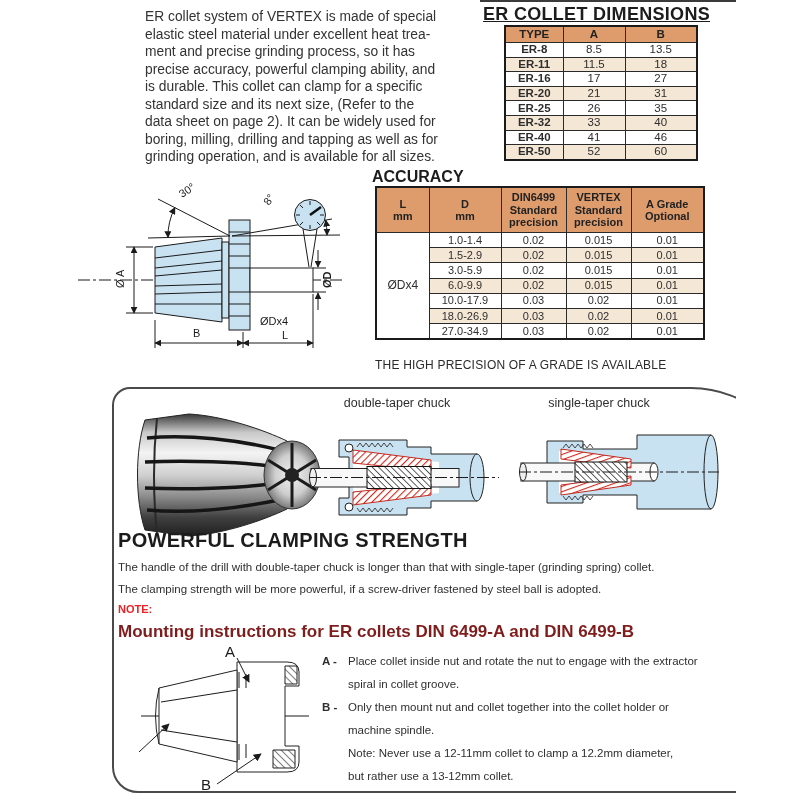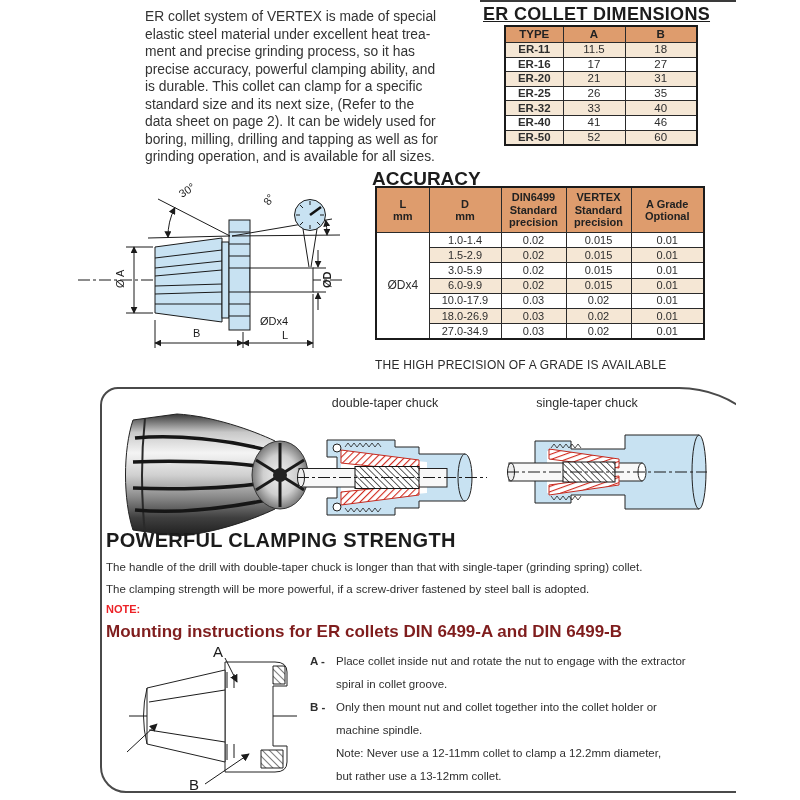--- a/index.html
+++ b/index.html
@@ -10,21 +10,21 @@
   
   .intro{left:145px;top:8px;width:330px;font-size:13.8px;line-height:17.5px;
          white-space:pre-line;color:#333;}
 
   
   .top-rule{left:480px;top:0;width:308px;height:0;border-top:2px solid #3a3a3a;}
 
   
   .tbl-title{font-weight:bold;color:#1c1c1c;}
   .er-title{left:483px;top:4px;font-size:18px;text-decoration:underline;letter-spacing:.3px;}
-  .acc-title{left:372px;top:168px;font-size:19px;text-align:right;}
+  .acc-title{left:372px;top:168px;font-size:16px;text-align:right;}
 
   
   table{border-collapse:collapse;table-layout:fixed;background:#fff;}
   .dim-tbl{left:480px;top:25px;width:192px;border:2px solid #1b1b1b;margin-left:24px;}
   .dim-tbl th,.dim-tbl td{border:1px solid #2a2a2a;text-align:center;padding:0;
       font-size:11.5px;height:13.6px;line-height:13px;color:#2e2e2e;}
   .dim-tbl th{background:#DE9C6D;font-weight:bold;color:#222;height:15px;}
   .dim-tbl td:first-child{font-weight:bold;}
   .alt{background:#F5E7D5;padding-left:22px;}
   .w{background:#ffffff;}
@@ -33,21 +33,21 @@
   .acc-tbl th,.acc-tbl td{border:1px solid #2a2a2a;text-align:center;padding:0;
       font-size:11px;color:#2e2e2e;}
   .acc-tbl th{background:#DE9C6D;font-weight:bold;color:#222;height:44px;
       white-space:pre-line;line-height:12.5px;}
   .acc-tbl td{height:14.2px;line-height:13px;}
   .acc-tbl td.merged{background:#fff;font-size:12px;}
 
   .acc-footer{left:375px;top:358px;font-size:12px;color:#2b2b2b;letter-spacing:.2px;}
 
   
-  .feature-box{left:100px;top:387px;width:685px;height:402px;
+  .feature-box{left:112px;top:387px;width:685px;height:402px;
       border:2px solid #4a4a4a;border-radius:18px 110px 26px 26px;}
   .fb-label{font-size:12.5px;color:#2e2e2e;text-align:center;width:130px;}
   .fb-heading{left:4px;top:140px;font-size:20px;font-weight:bold;color:#1b1b1b;letter-spacing:.3px;}
   .fb-body{left:4px;top:167px;width:600px;font-size:11.5px;line-height:22px;
       white-space:pre-line;color:#2f2f2f;}
   .fb-note{left:4px;top:214px;font-size:11px;font-weight:bold;color:#EC2227;}
   .fb-mount{left:4px;top:233px;font-size:17px;font-weight:bold;color:#7f1d1d;}
   .instr{left:208px;top:261px;width:450px;font-size:11.5px;line-height:23px;color:#2f2f2f;}
   .instr-row{display:flex;}
   .instr-label{width:26px;font-weight:bold;flex:0 0 26px;}
@@ -80,20 +80,25 @@
         <col style="width:58px">
         <col style="width:62px">
         <col style="width:72px">
       </colgroup>
     <tbody>
         <tr>
       <th>TYPE</th>
       <th>A</th>
       <th>B</th>
     </tr>
+    <tr class="w">
+          <td>ER-8</td>
+          <td>8.5</td>
+          <td>13.5</td>
+        </tr>
     <tr class="alt">
           <td>ER-11</td>
           <td>11.5</td>
           <td>18</td>
         </tr>
     <tr class="w">
           <td>ER-16</td>
           <td>17</td>
           <td>27</td>
         </tr>

